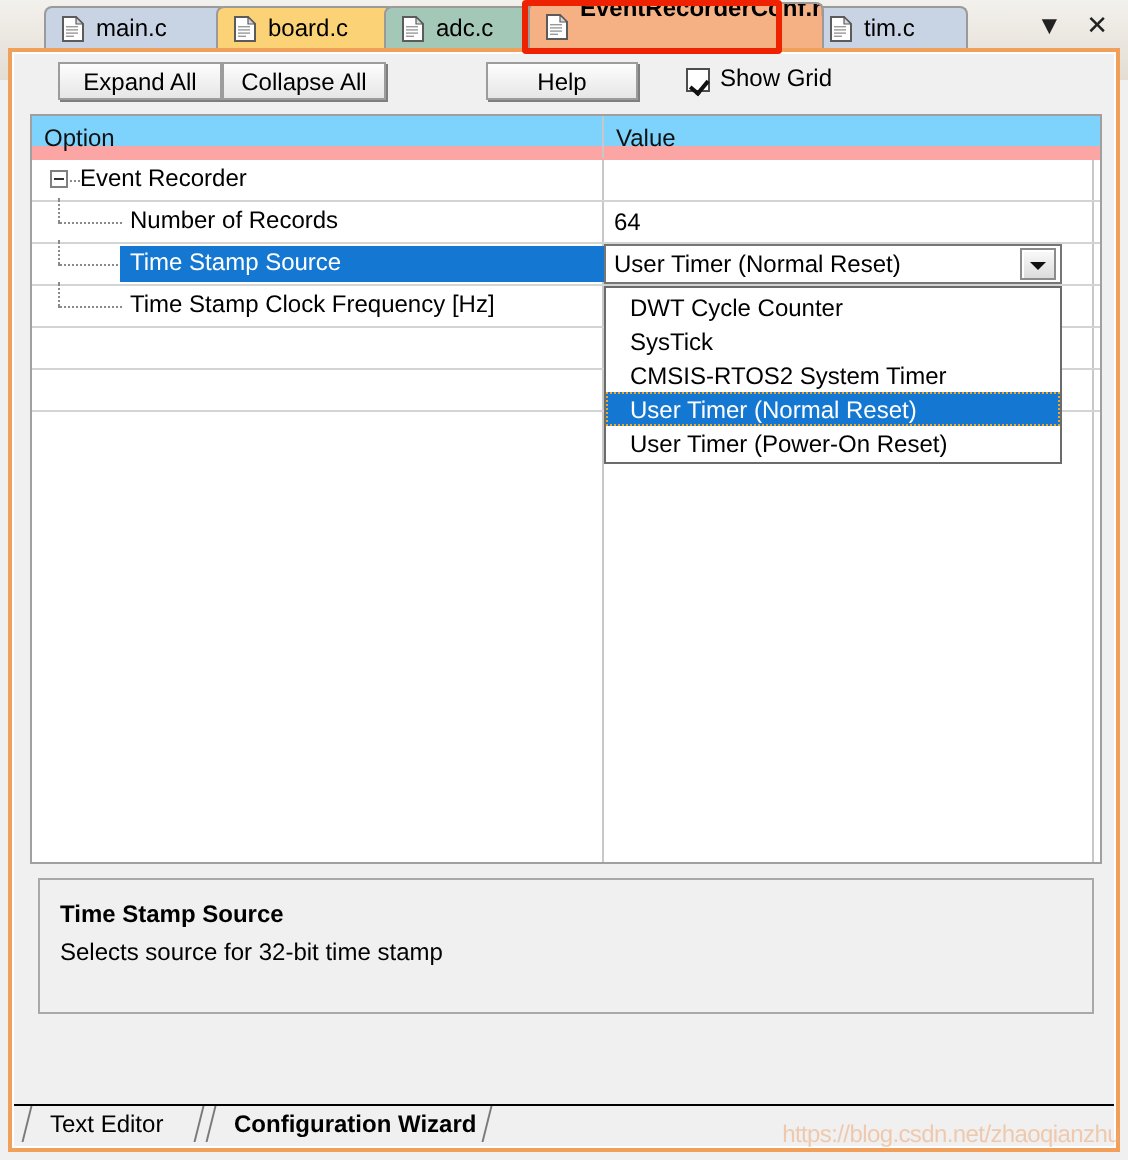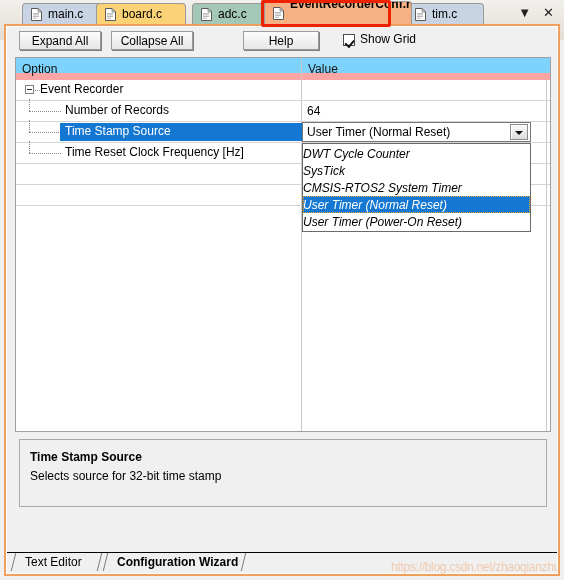--- a/index.html
+++ b/index.html
@@ -77,21 +77,21 @@
   }
 
   
   .tab::before {
     content: "";
     position: absolute;
     left: 0; top: 0; bottom: 0; width: 6px;
   }
 
   .tab-main   { left: 22px;  width: 92px;  background: #c8d4e4; }
-  .tab-board  { left: 96px; width: 90px;  background: #fbd276; }
+  .tab-board  { left: 108px; width: 90px;  background: #fbd276; }
   .tab-adc    { left: 192px; width: 78px;  background: #a3c8b8; }
   .tab-event  { left: 264px; width: 148px; background: #f5b183; z-index: 4; }
   .tab-tim    { left: 406px; width: 78px;  background: #c8d4e4; }
 
   .tab-highlight-box {
     position: absolute;
     left: 261px; top: 0px;
     width: 130px; height: 27px;
     border: 3px solid #ee2200;
     border-radius: 2px;
@@ -151,21 +151,21 @@
     box-shadow: 1px 1px 0 #7e7e7e;
     font-family: "Liberation Sans", sans-serif;
     font-size: 12px;
     color: #000;
     display: flex;
     align-items: center;
     justify-content: center;
     cursor: pointer;
     user-select: none;
   }
-  .btn-expand   { left: 12px;  width: 82px; }
+  .btn-expand   { left: 22px;  width: 82px; }
   .btn-collapse { left: 104px; width: 82px; }
   .btn-help     { left: 236px; width: 76px; }
 
   .showgrid {
     position: absolute;
     left: 336px; top: 5px;
     display: flex;
     align-items: flex-end;
     gap: 5px;
     cursor: pointer;
@@ -353,26 +353,25 @@
     box-sizing: border-box;
     border: 1px solid #6b6b6b;
     background: #ffffff;
     z-index: 30;
     padding: 1px 0;
   }
   .dopt {
     height: 17px;
     display: flex;
     align-items: center;
-    padding-left: 0;
+    padding-left: 12px;
     font-size: 12px;
     white-space: nowrap;
     cursor: pointer;
     box-sizing: border-box;
-    font-style: italic;
   }
   .dopt.selected {
     background: #1477d1;
     color: #ffffff;
     outline: 1px dotted #f5a623;
     outline-offset: -1px;
   }
 
   
   .descpanel {
@@ -606,21 +605,21 @@
           <div class="combo">
             <span class="combo-text">User Timer (Normal Reset)</span>
             <span class="combo-btn"></span>
           </div>
         </div>
 
         <div class="grow grow-3">
           <div class="optcell">
             <span class="vdot" style="left:13px; top:-2px; height:12px;"></span>
             <span class="dotline" style="left:13px; top:10px; width:32px;"></span>
-            <span class="node-child">Time Reset Clock Frequency [Hz]</span>
+            <span class="node-child">Time Stamp Clock Frequency [Hz]</span>
           </div>
           <div class="valcell"></div>
         </div>
 
         <div class="grow grow-4"></div>
         <div class="grow grow-5"></div>
 
         <div class="droplist" style="top:85px;">
           <div class="dopt">DWT Cycle Counter</div>
           <div class="dopt">SysTick</div>

